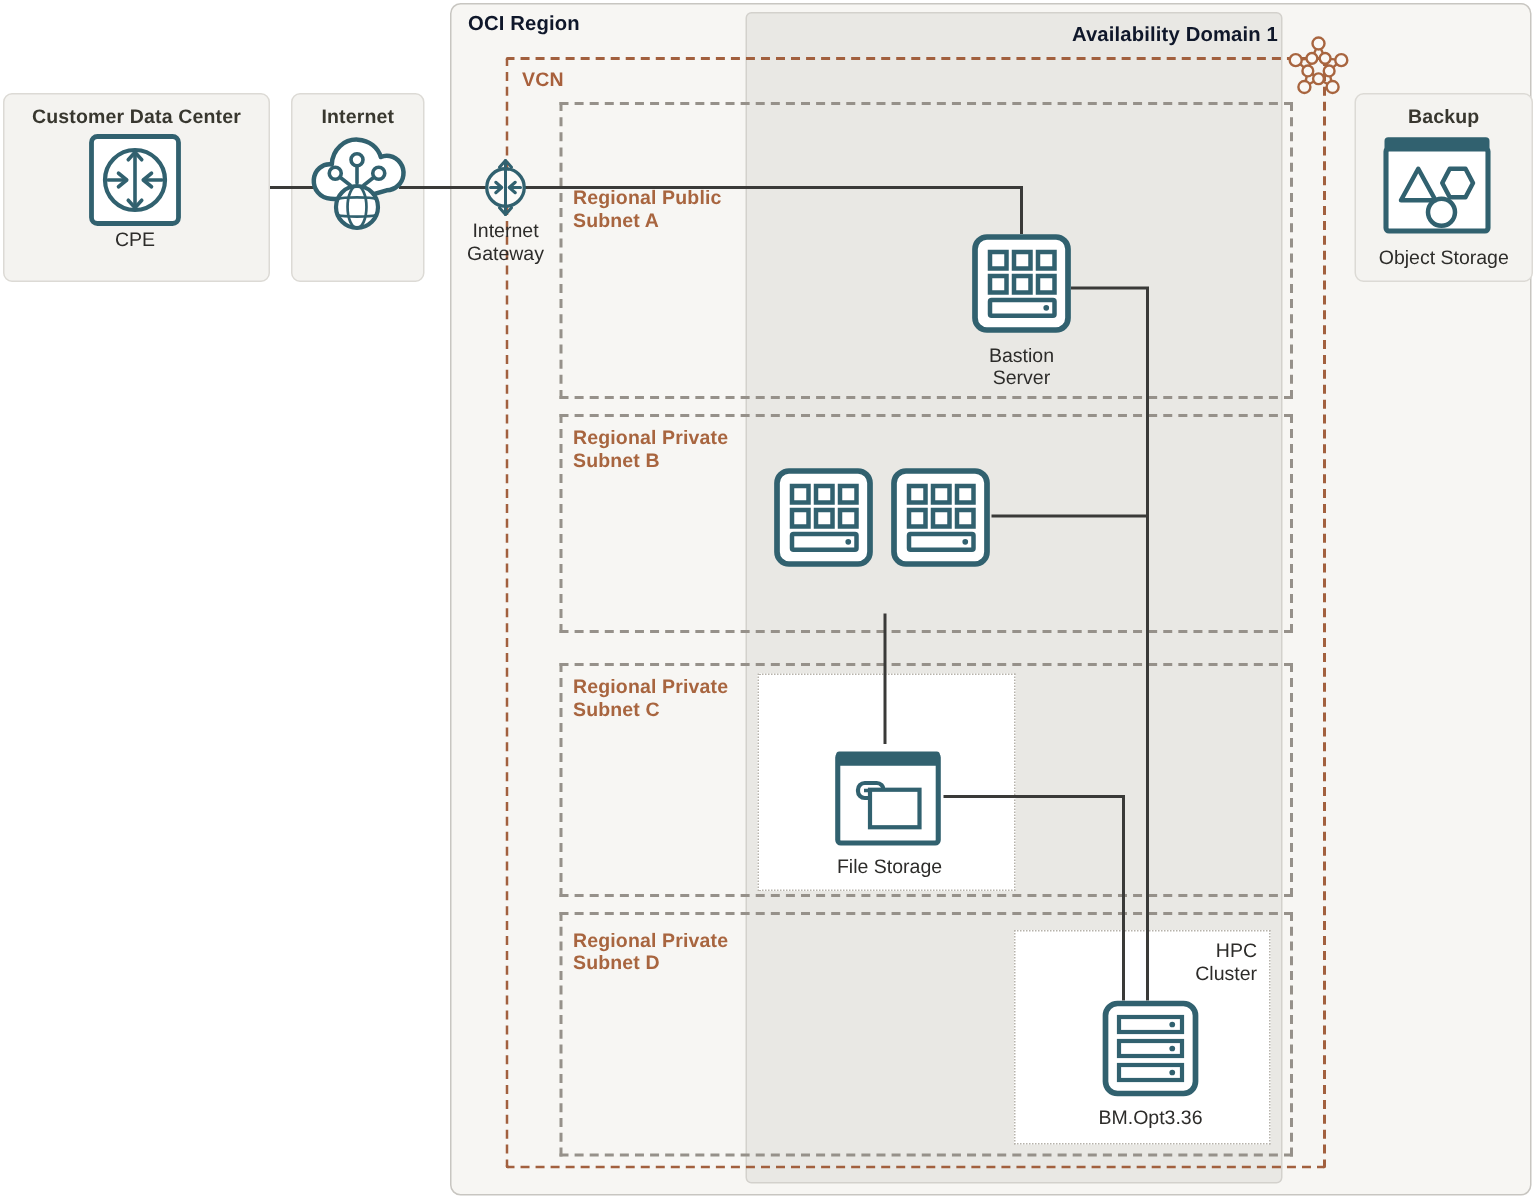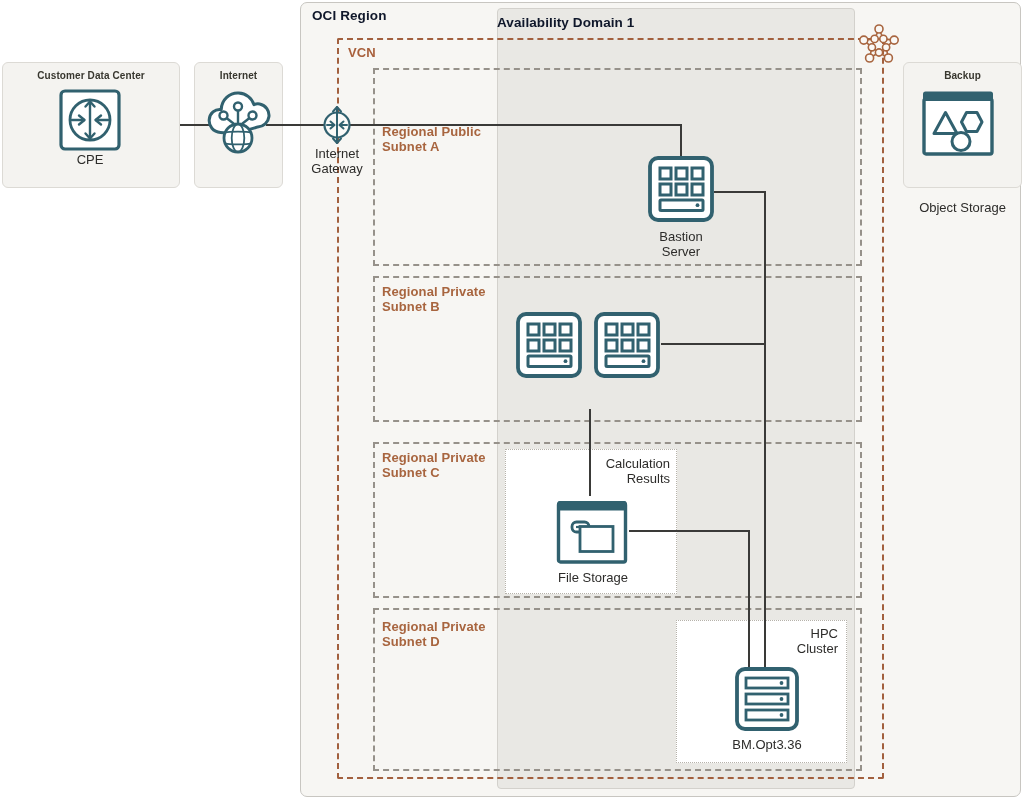--- a/index.html
+++ b/index.html
@@ -24,21 +24,21 @@
   .vcn-box{
     position:absolute;border:2px dashed #a2603e;box-sizing:border-box;border-radius:2px;
   }
   .subnet-box{
     position:absolute;border:2px dashed #96918a;box-sizing:border-box;
   }
   .inner-white-box{
     position:absolute;background:#ffffff;border:1.5px dotted #b6b2aa;box-sizing:border-box;
   }
   .box-title{
-    font-size:10px;font-weight:700;color:#38372f;text-align:center;padding-top:7px;
+    font-size:13px;font-weight:700;color:#38372f;text-align:center;padding-top:7px;
     letter-spacing:0.1px;
   }
   .corner-title{
     position:absolute;font-size:13.5px;font-weight:700;color:#0f172a;letter-spacing:0.1px;
   }
   .subnet-label{
     position:absolute;font-size:13px;font-weight:700;color:#a8653f;line-height:1.18;
     white-space:pre-line;letter-spacing:0.1px;
   }
   .vcn-label{color:#a8603c;}
@@ -54,21 +54,21 @@
 </style>
 </head>
 <body>
 
 <div class="canvas">
 
   <div class="region-box" style="left:300px;top:2px;width:721px;height:795px;"></div>
   <div class="corner-title abs txt" style="left:312px;top:8px;">OCI Region</div>
 
   <div class="ad-box" style="left:497px;top:8px;width:358px;height:781px;"></div>
-  <div class="corner-title abs txt" style="left:497px;top:15px;width:355px;text-align:left;">Availability Domain 1</div>
+  <div class="corner-title abs txt" style="left:497px;top:15px;width:355px;text-align:right;">Availability Domain 1</div>
 
   <div class="vcn-box" style="left:337px;top:38px;width:547px;height:741px;"></div>
   <div class="subnet-label vcn-label txt" style="left:348px;top:45px;font-size:13px;">VCN</div>
 
   <div class="subnet-box" style="left:373px;top:68px;width:489px;height:198px;"></div>
   <div class="subnet-label txt" style="left:382px;top:77px;margin-top:47px;">Regional Public
 Subnet A</div>
 
   <div class="subnet-box" style="left:373px;top:276px;width:489px;height:146px;"></div>
   <div class="subnet-label txt" style="left:382px;top:284px;">Regional Private
@@ -190,22 +190,20 @@
         <rect x="29" y="13" width="11" height="11"></rect>
         <rect x="45" y="13" width="11" height="11"></rect>
       <rect x="13" y="29" width="11" height="11"></rect>
         <rect x="29" y="29" width="11" height="11"></rect>
         <rect x="45" y="29" width="11" height="11"></rect>
       <rect x="13" y="45" width="43" height="10.5" rx="1"></rect>
     </g>
     <circle cx="50.5" cy="50.2" r="1.9" fill="#31616f"></circle>
   </svg>
 
-  <div class="node-label right txt" style="left:558px;top:456px;width:112px;">Calculation
-Results</div>
   <svg class="icon" style="left:555px;top:494px;" width="74" height="74" viewBox="0 0 74 74">
     <rect x="3.5" y="9" width="67" height="59" rx="2" fill="#ffffff" stroke="#31616f" stroke-width="3.4"></rect>
     <rect x="2.5" y="7" width="69" height="9.5" rx="2" fill="#31616f"></rect>
     <rect x="17" y="28" width="17" height="10" rx="4.5" fill="#ffffff" stroke="#31616f" stroke-width="2.8"></rect>
     <rect x="25" y="32.5" width="33" height="25" fill="#ffffff" stroke="#31616f" stroke-width="2.8"></rect>
     <line x1="21" y1="33" x2="26" y2="33" stroke="#31616f" stroke-width="2.2"></line>
   </svg>
   <div class="node-label txt" style="left:533px;top:570px;width:120px;">File Storage</div>
 
   <div class="node-label right txt" style="left:738px;top:626px;width:100px;">HPC
@@ -225,21 +223,21 @@
 
   <svg class="icon" style="left:921px;top:88px;" width="74" height="70" viewBox="0 0 74 70">
     <rect x="3" y="11" width="68" height="55" rx="2" fill="#ffffff" stroke="#31616f" stroke-width="3.4"></rect>
     <rect x="2" y="3.5" width="70" height="9.5" rx="2.5" fill="#31616f"></rect>
     <g fill="none" stroke="#31616f" stroke-width="3" stroke-linejoin="round">
       <path d="M13,45.5 L24.5,24.5 L36,45.5 Z"></path>
       <path d="M45.5,24.5 L56,24.5 L61,34 L56,43.5 L45.5,43.5 L40.5,34 Z"></path>
       <circle cx="40" cy="53.5" r="9"></circle>
     </g>
   </svg>
-  <div class="node-label txt" style="left:903px;top:164px;width:119px;margin-top:36px;">Object Storage</div>
+  <div class="node-label txt" style="left:903px;top:164px;width:119px;">Object Storage</div>
 
   <svg class="icon" style="left:856px;top:22px;" width="46" height="44" viewBox="0 0 46 44">
     <g stroke="#a8653f" stroke-width="1.6" fill="none">
       <line x1="23" y1="7" x2="27.4" y2="16.9"></line>
         <line x1="23" y1="7" x2="18.6" y2="16.9"></line>
       <line x1="38.2" y1="18.1" x2="27.4" y2="16.9"></line>
         <line x1="38.2" y1="18.1" x2="30.1" y2="25.3"></line>
       <line x1="32.4" y1="36" x2="30.1" y2="25.3"></line>
         <line x1="32.4" y1="36" x2="23" y2="30.5"></line>
       <line x1="13.6" y1="36" x2="23" y2="30.5"></line>

